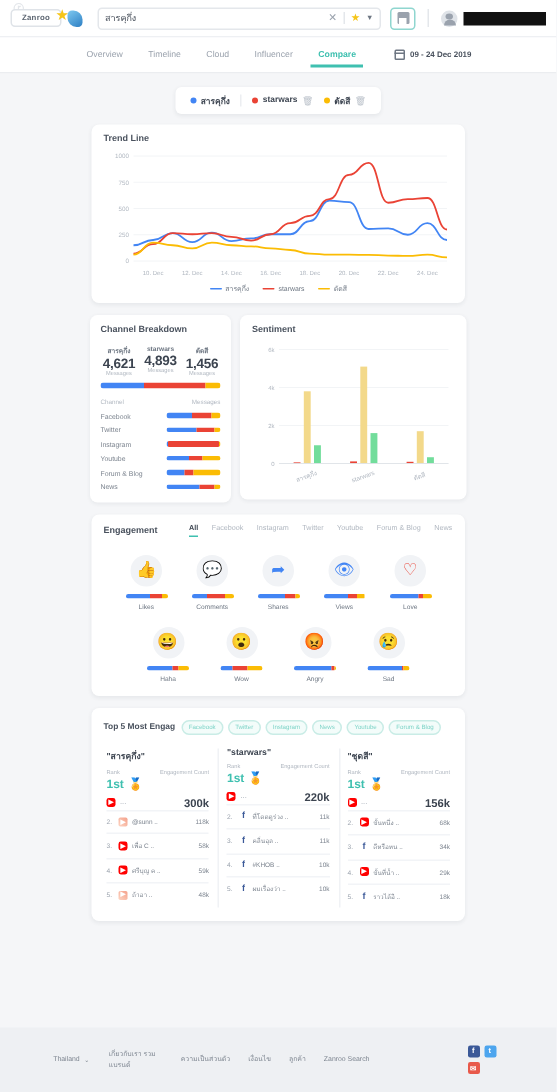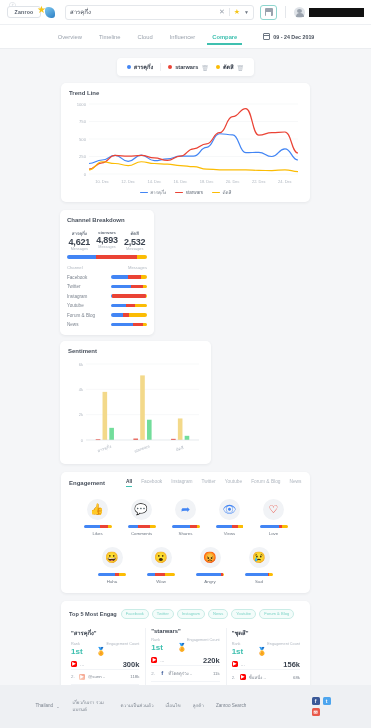--- a/index.html
+++ b/index.html
@@ -79,21 +79,21 @@
 
   
   .trend-card { width:249px; margin:7px auto 0; padding:7px 8px 6px; }
   .trend-chart { position:relative; height:88px; margin-top:4px; }
   .legend-row { display:flex; justify-content:center; gap:9px; margin-top:1px; }
   .legend-item { display:flex; align-items:center; gap:2.5px; }
   .legend-line { width:8px; height:1.8px; border-radius:1px; }
   .legend-txt { font-size:4.6px; color:#6e7783; }
 
   
-  .mid-row { display:flex; gap:6px; width:251px; margin:8px auto 0; align-items:flex-start;flex-direction:column; }
+  .mid-row { display:flex; gap:6px; width:251px; margin:8px auto 0; align-items:flex-start; }
   .chan-card { width:94px; padding:7px 7px 8px; position:relative; overflow:hidden; }
   .chan-nums { display:flex; gap:3px; margin-top:7px; }
   .chan-num-col { flex:1 1 0; text-align:center; min-width:0; }
   .cn-kw { font-size:4.4px; color:#6e7783; font-weight:700; white-space:nowrap; overflow:hidden;}
   .cn-val { font-size:9px; color:#3c4450; font-weight:700; letter-spacing:-.2px; white-space:nowrap; }
   .cn-lbl { font-size:3.8px; color:#b0b7c0; }
   .stack-bar { display:flex; height:4px; border-radius:2px; overflow:hidden; margin-top:4px; }
   .chan-head { display:flex; justify-content:space-between; margin-top:6px; }
   .chan-head span { font-size:4.2px; color:#b0b7c0; }
   .chan-row { display:flex; align-items:center; justify-content:space-between; margin-top:4.5px; }
@@ -123,21 +123,21 @@
   .top5-head { display:flex; align-items:center; gap:4px; flex-wrap:nowrap; }
   .top5-title { font-size:5.6px; color:#4a525e; font-weight:700; white-space:nowrap; }
   .t5-chip { font-size:4.1px; color:#7fd4c8; border:1px solid #c9ece6; background:#f3fcfa;
     border-radius:7px; padding:1.6px 4px; white-space:nowrap; }
   .t5-cols { display:flex; gap:4px; margin-top:9px; }
   .t5-col { flex:1 1 0; min-width:0; padding:0 2px; }
   .t5-col + .t5-col { border-left:1px solid #f0f2f5; padding-left:5px; }
   .t5-kw { font-size:5.8px; color:#3c4450; font-weight:700; white-space:nowrap; overflow:hidden; }
   .t5-sub { display:flex; justify-content:space-between; margin-top:4px; }
   .t5-sub span { font-size:3.8px; color:#b0b7c0; }
-  .t5-rank-row { display:flex; align-items:center; gap:14px; margin-top:1px; }
+  .t5-rank-row { display:flex; align-items:center; gap:3px; margin-top:1px; }
   .t5-rank { font-size:8px; color:#3fc0b0; font-weight:700; }
   .t5-medal { font-size:8px; }
   .t5-first { display:flex; align-items:center; gap:3px; margin-top:4px; }
   .t5-count { font-size:7.5px; color:#3c4450; font-weight:700; margin-left:auto; }
   .t5-dots { font-size:5px; color:#9aa2ad; }
   .t5-row { display:flex; align-items:center; gap:3px; padding:4.2px 0;
     border-top:1px solid #f2f4f7; }
   .t5-num { font-size:4.4px; color:#9aa2ad; width:5px; flex:0 0 auto; }
   .t5-name { font-size:4.3px; color:#7c848f; flex:1 1 auto; white-space:nowrap; overflow:hidden; }
   .t5-val { font-size:4.3px; color:#7c848f; flex:0 0 auto; }
@@ -282,21 +282,21 @@
           <div class="cn-val">4,621</div>
           <div class="cn-lbl">Messages</div>
         </div>
         <div class="chan-num-col">
           <div class="cn-kw">starwars</div>
           <div class="cn-val">4,893</div>
           <div class="cn-lbl">Messages</div>
         </div>
         <div class="chan-num-col">
           <div class="cn-kw">ตัดสี</div>
-          <div class="cn-val">2,532</div>
+          <div class="cn-val">1,456</div>
           <div class="cn-lbl">Messages</div>
         </div>
       </div>
 
       <div class="stack-bar" id="chan-stack">
           <div style="flex: 36 0 0px; background: rgb(66, 133, 244);"></div>
           <div style="flex: 52 0 0px; background: rgb(234, 67, 53);"></div>
           <div style="flex: 12 0 0px; background: rgb(251, 188, 4);"></div>
         </div>
 

